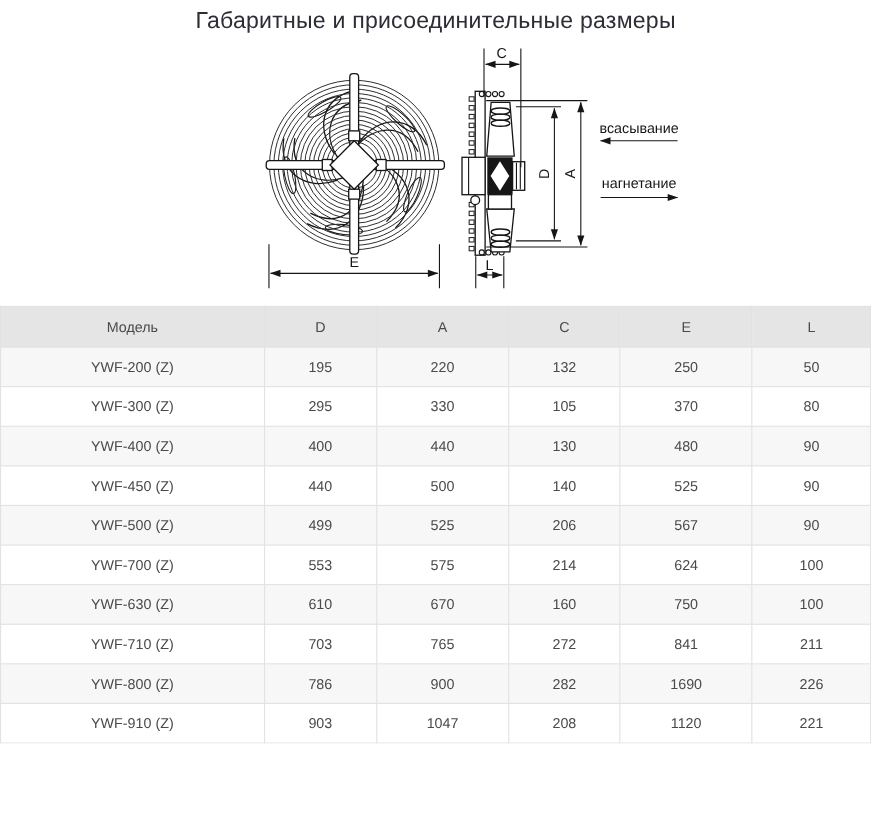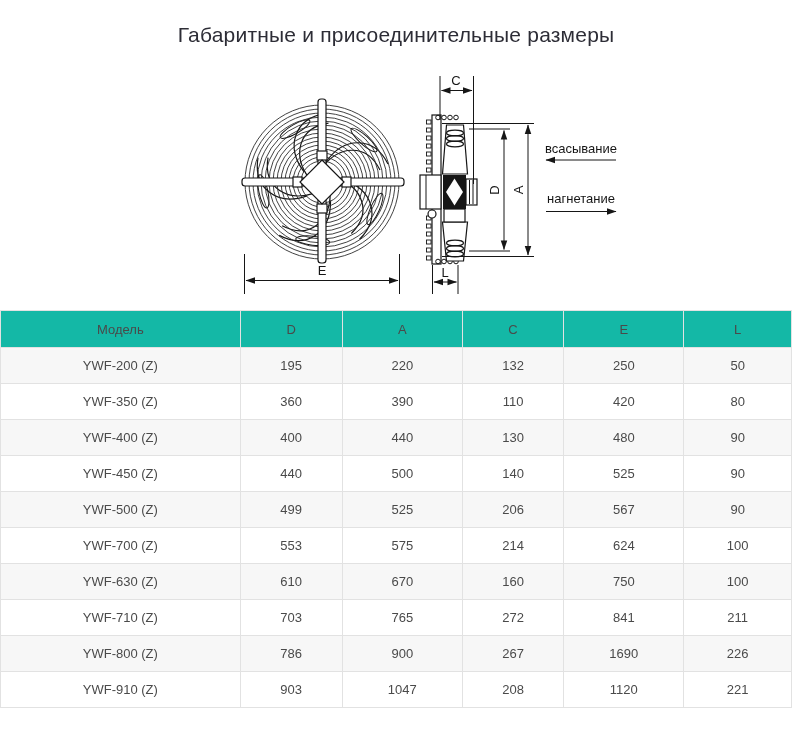--- a/index.html
+++ b/index.html
@@ -1,38 +1,38 @@
 <!DOCTYPE html>
 <html><head>
 <meta charset="utf-8">
 <style>
   html,body{margin:0;padding:0;background:#ffffff;}
   body{width:792px;font-family:"Liberation Sans","DejaVu Sans",sans-serif;color:#4a4a4a;}
   .page{width:792px;}
   .page-title{
-    margin:16px;padding-top:7px;height:33px;
+    margin:0;padding-top:7px;height:33px;
     text-align:center;font-size:21px;font-weight:400;
     color:#2d2d36;letter-spacing:.2px;
   }
   .diagram-wrap{width:792px;height:238px;}
   svg text{font-family:"Liberation Sans","DejaVu Sans",sans-serif;fill:#161616;}
   .dim-label{font-size:13px;}
   .flow-label{font-size:13px;}
   .dline{stroke:#161616;stroke-width:1;fill:none;}
   .oline{stroke:#161616;stroke-width:1.2;fill:none;}
   .wfill{fill:#ffffff;stroke:#161616;stroke-width:1.2;}
   table.dims{
     width:792px;border-collapse:collapse;table-layout:fixed;
     font-size:13px;color:#4a4a4a;
   }
   table.dims th, table.dims td{
     border:1px solid #e2e2e2;text-align:center;vertical-align:middle;
     font-weight:400;padding:0;height:35px;
   }
-  table.dims thead th{height:36px;background:#14b8a6;margin-left:44px;}
+  table.dims thead th{height:36px;background:#e5e5e5;margin-left:44px;}
   table.dims tbody tr:nth-child(odd){background:#f7f7f7;}
   table.dims tbody tr:nth-child(even){background:#ffffff;}
 </style>
 </head>
 <body>
 
 <div class="page">
 
   <h2 class="page-title">Габаритные и присоединительные размеры</h2>
 
@@ -202,25 +202,25 @@
     <tbody id="dims-body">
         <tr>
           <td>YWF-200 (Z)</td>
           <td>195</td>
           <td>220</td>
           <td>132</td>
           <td>250</td>
           <td>50</td>
         </tr>
         <tr>
-          <td>YWF-350 (Z)</td>
-          <td>360</td>
-          <td>390</td>
-          <td>110</td>
-          <td>420</td>
+          <td>YWF-300 (Z)</td>
+          <td>295</td>
+          <td>330</td>
+          <td>105</td>
+          <td>370</td>
           <td>80</td>
         </tr>
         <tr>
           <td>YWF-400 (Z)</td>
           <td>400</td>
           <td>440</td>
           <td>130</td>
           <td>480</td>
           <td>90</td>
         </tr>
@@ -261,21 +261,21 @@
           <td>703</td>
           <td>765</td>
           <td>272</td>
           <td>841</td>
           <td>211</td>
         </tr>
         <tr>
           <td>YWF-800 (Z)</td>
           <td>786</td>
           <td>900</td>
-          <td>267</td>
+          <td>282</td>
           <td>1690</td>
           <td>226</td>
         </tr>
         <tr>
           <td>YWF-910 (Z)</td>
           <td>903</td>
           <td>1047</td>
           <td>208</td>
           <td>1120</td>
           <td>221</td>

